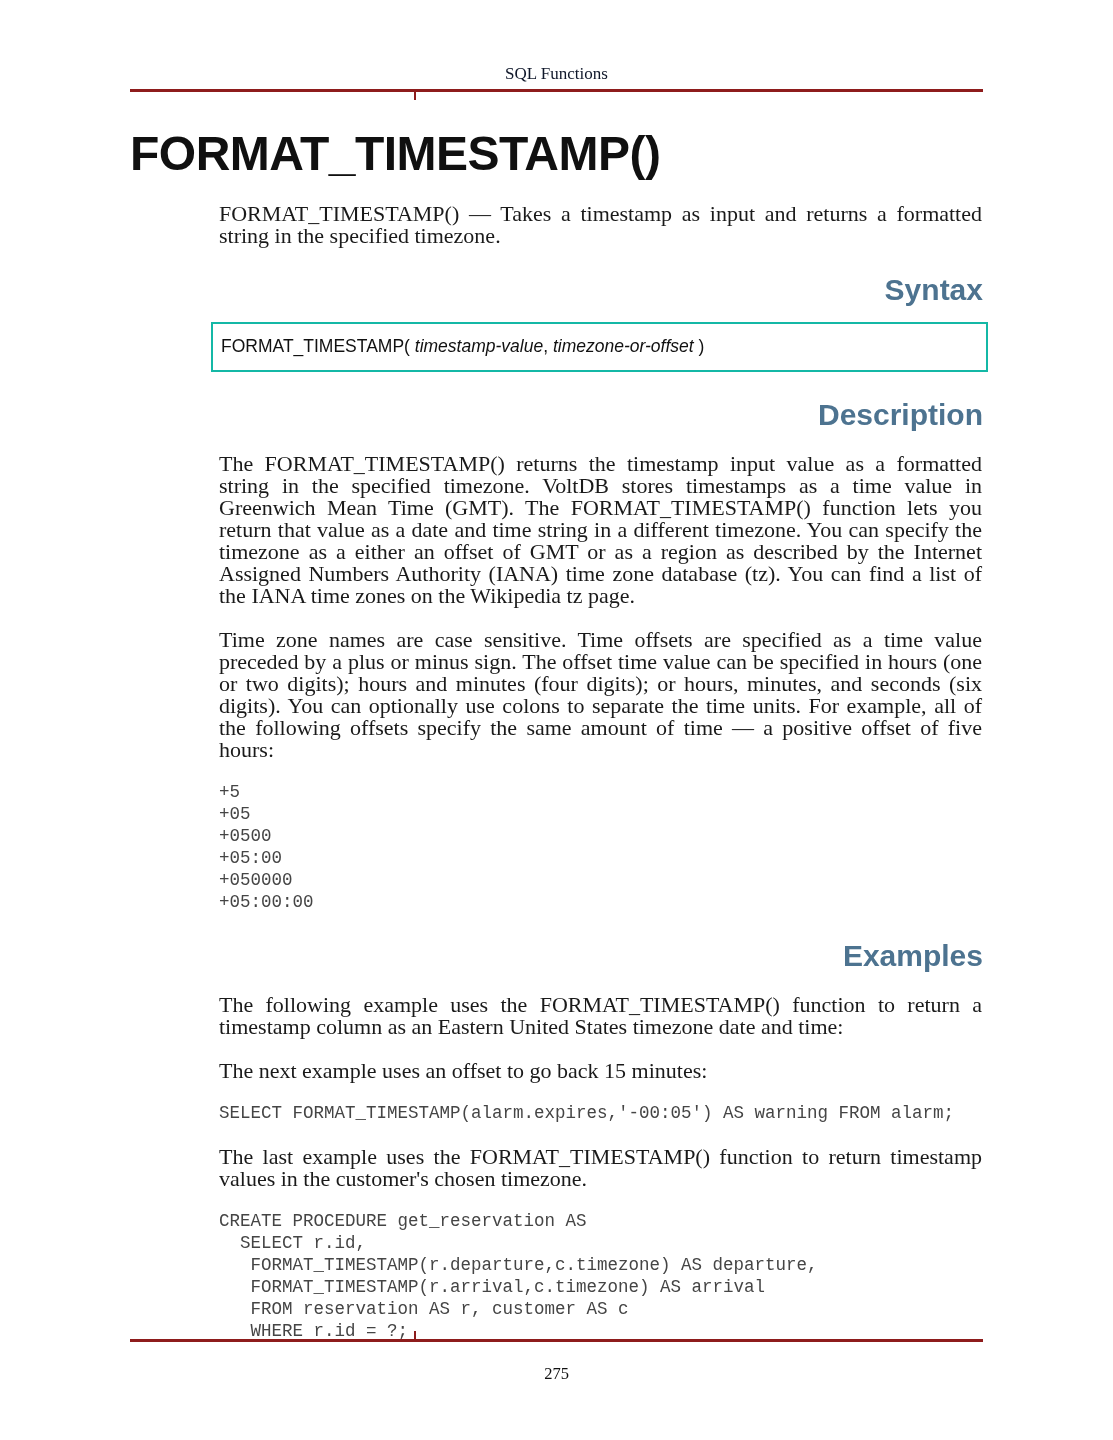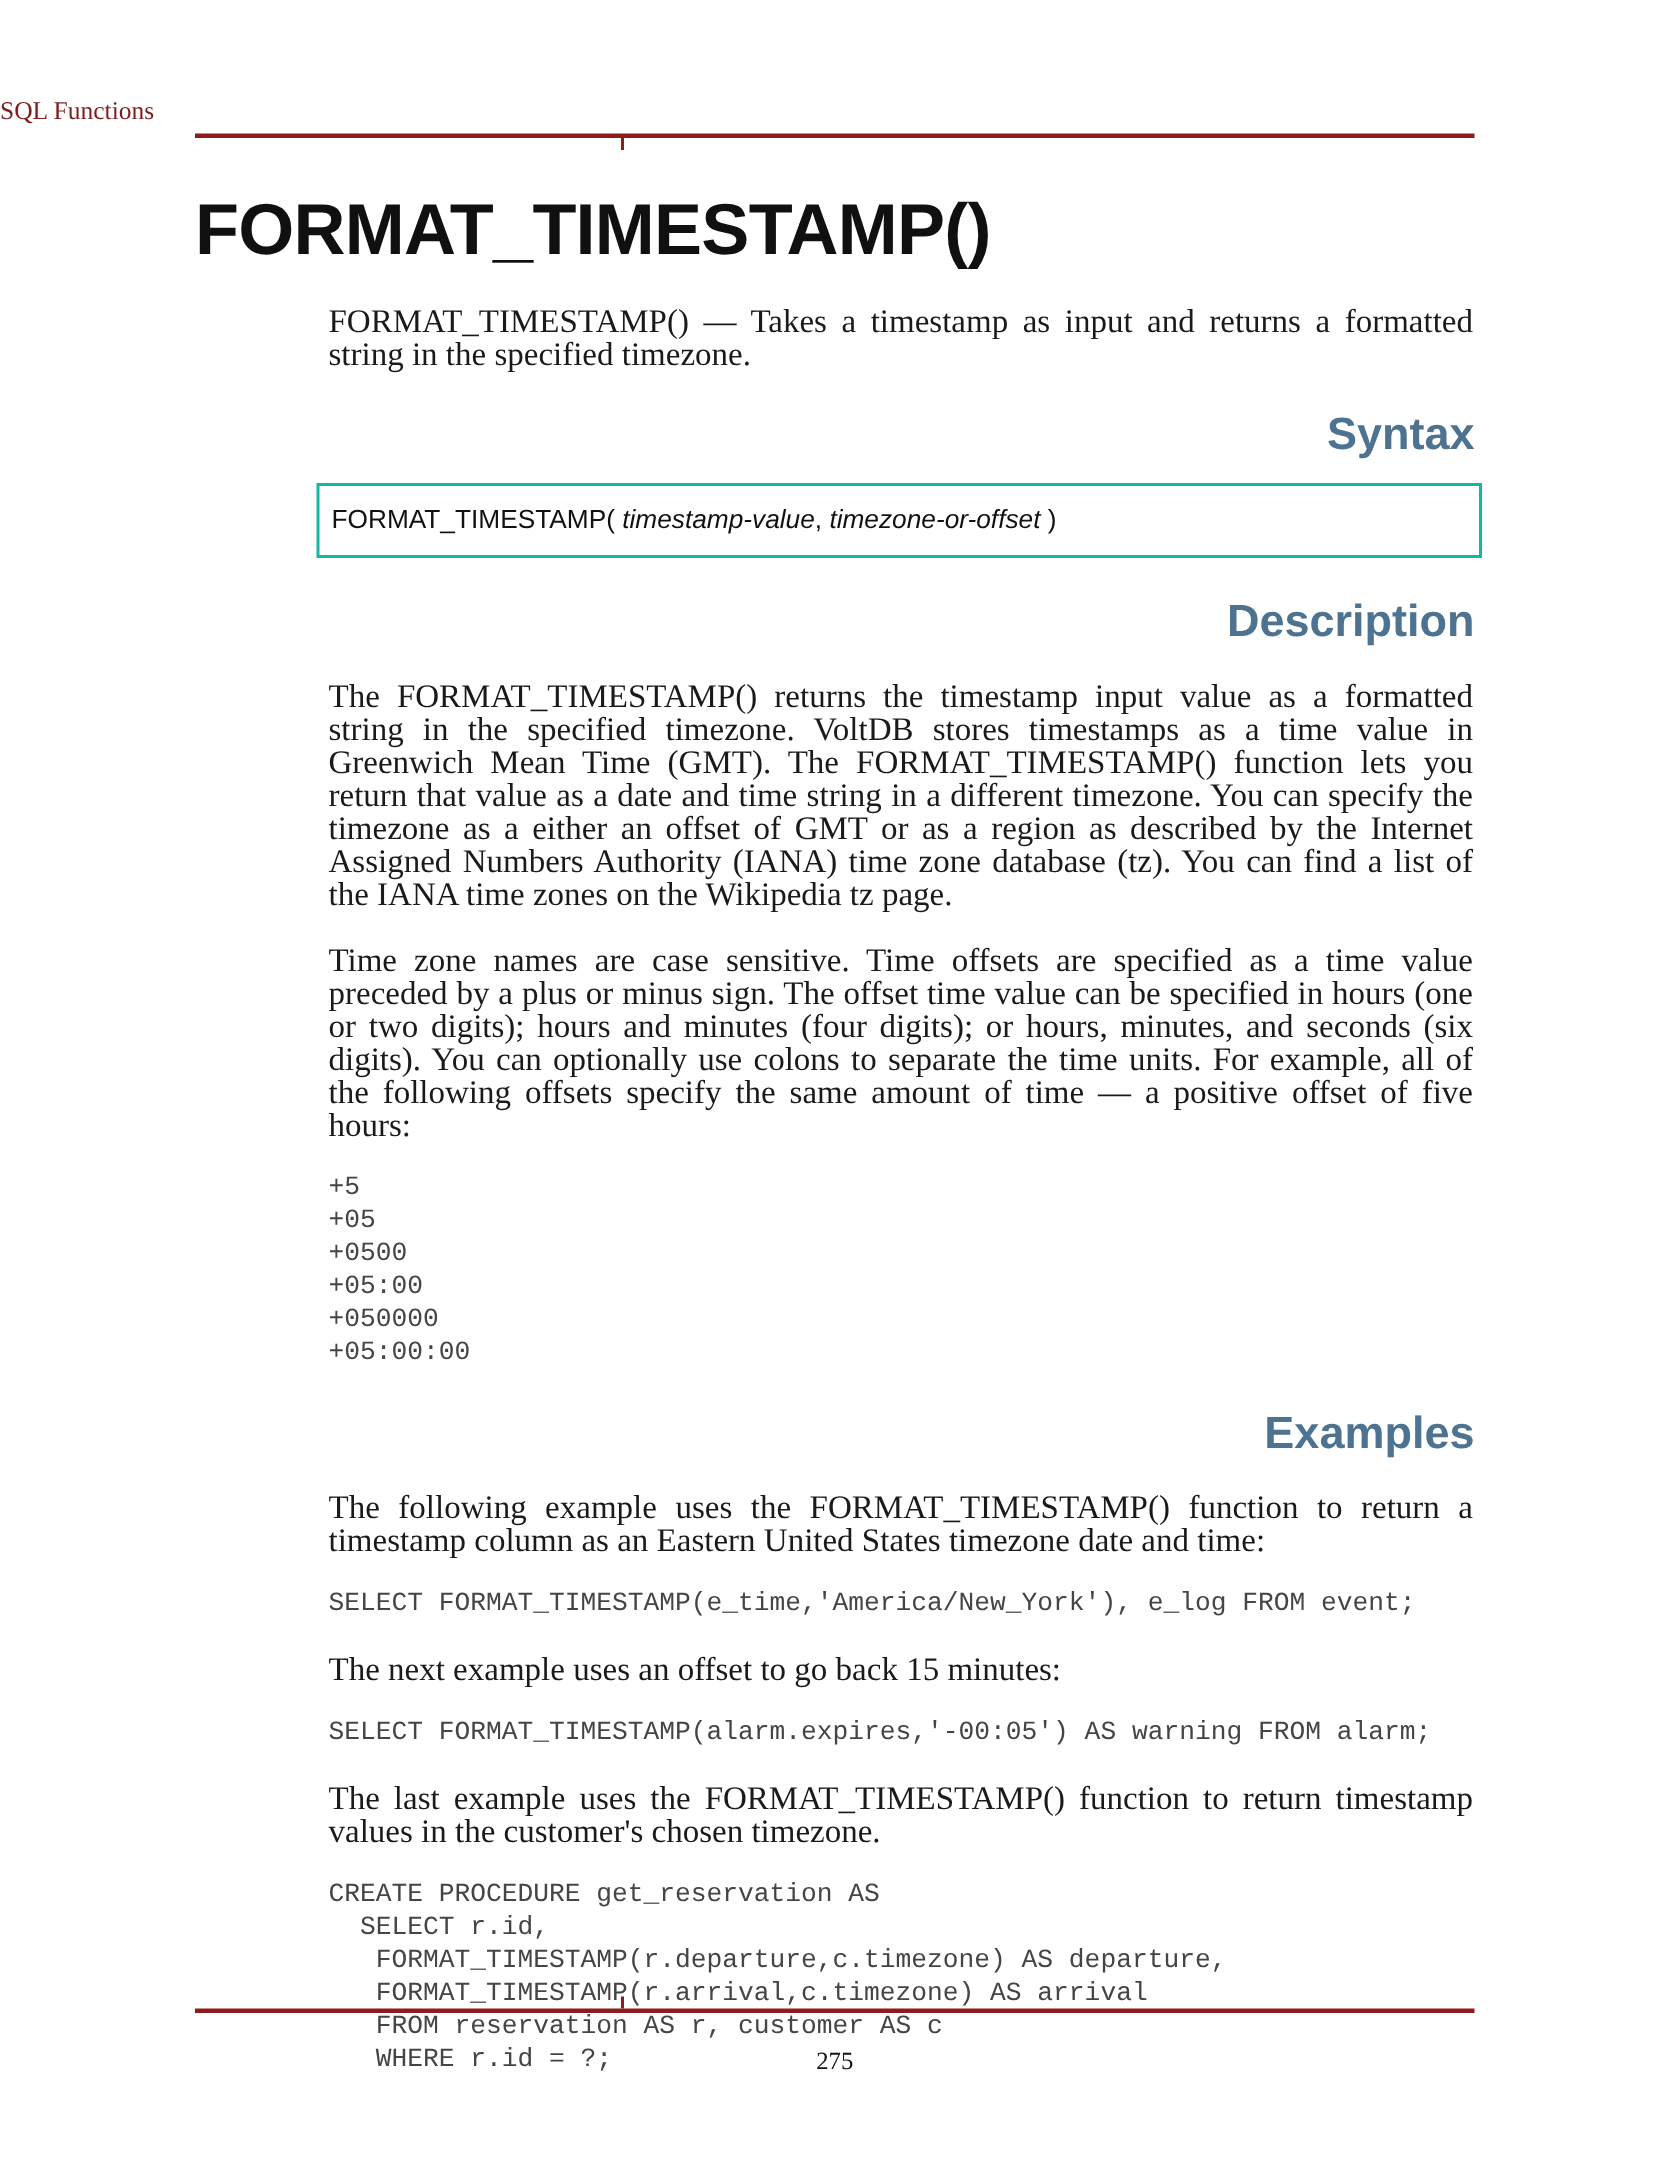--- a/index.html
+++ b/index.html
@@ -9,23 +9,23 @@
     height: 1440px;
     margin: 0 auto;
     background: #ffffff;
     overflow: hidden;
     font-family: "Liberation Serif", serif;
     color: #1a1a1a;
   }
   
   .running-header-text {
     padding-top: 64px;
-    text-align: left;
+    text-align: center;
     font-size: 17px;
-    color: #7f1d1d;
+    color: #0f172a;
   }
   .rule {
     margin: 5px 130px 0 130px;
     height: 0;
     border-top: 3px solid var(--rule-color, #8e1c1c);
     position: relative;
   }
   .rule .tick {
     position: absolute;
     left: 284px;
@@ -121,21 +121,20 @@
 +05
 +0500
 +05:00
 +050000
 +05:00:00</pre>
 
   <h2 class="section-heading">Examples</h2>
 
   <p class="body indent">The following example uses the FORMAT_TIMESTAMP() function to return a timestamp column as an Eastern United States timezone date and time:</p>
 
-  <pre class="code">SELECT FORMAT_TIMESTAMP(e_time,'America/New_York'), e_log FROM event;</pre>
 
   <p class="body indent">The next example uses an offset to go back 15 minutes:</p>
 
   <pre class="code">SELECT FORMAT_TIMESTAMP(alarm.expires,'-00:05') AS warning FROM alarm;</pre>
 
   <p class="body indent">The last example uses the FORMAT_TIMESTAMP() function to return timestamp values in the customer's chosen timezone.</p>
 
   <pre class="code">CREATE PROCEDURE get_reservation AS
   SELECT r.id,
    FORMAT_TIMESTAMP(r.departure,c.timezone) AS departure,

